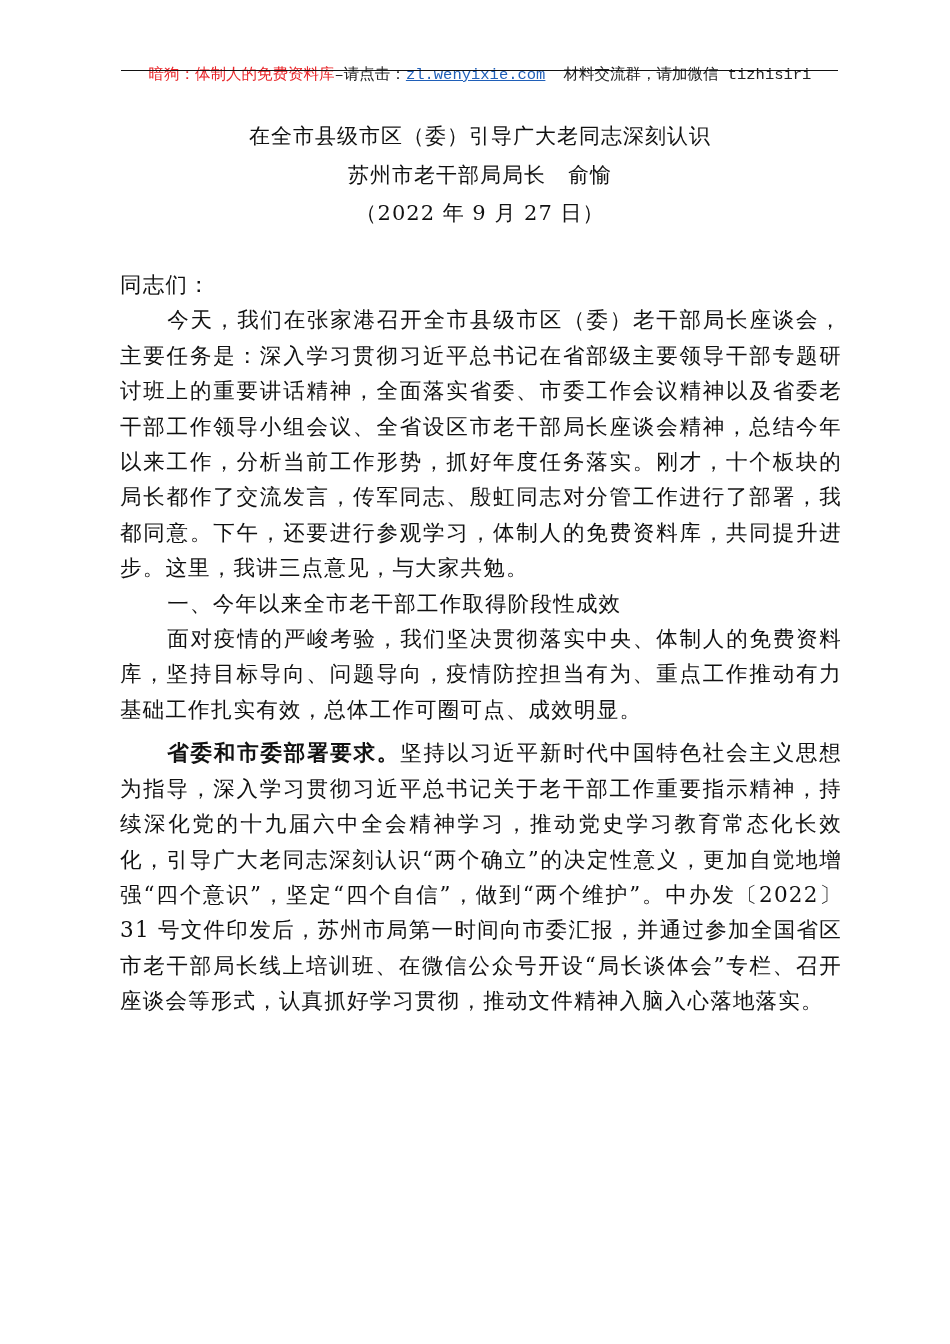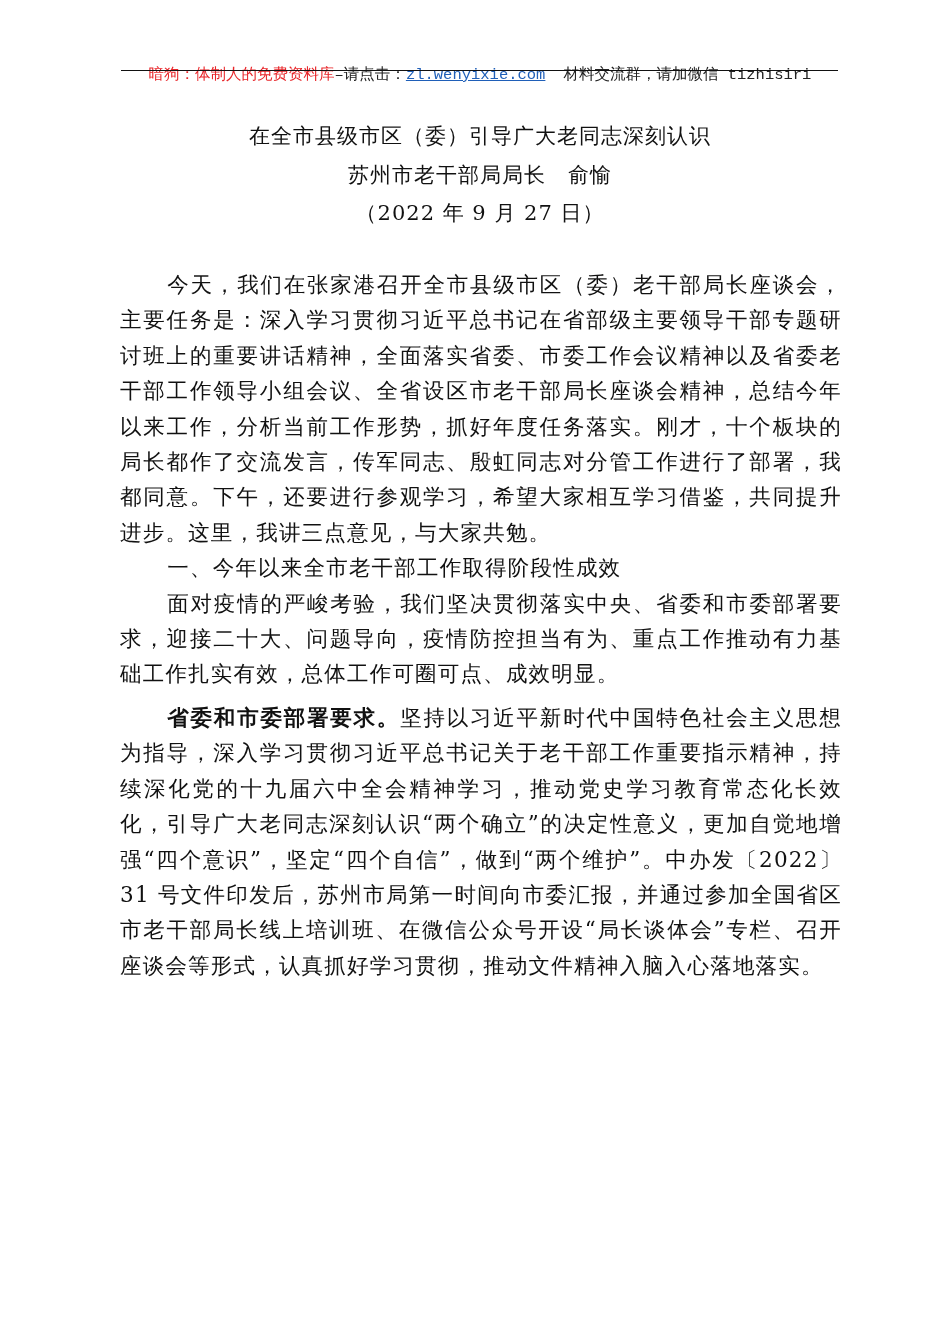--- a/index.html
+++ b/index.html
@@ -30,19 +30,20 @@
 <div class="header">
   <span class="red">暗狗：体制人的免费资料库</span><span class="dark">–请点击：</span><span class="link">zl.wenyixie.com</span><span class="gap"></span><span class="dark">材料交流群，请加微信 tizhisiri</span>
 </div>
 <div class="rule"></div>
 
 <div class="title" style="top:122px;">在全市县级市区（委）引导广大老同志深刻认识</div>
 <div class="title" style="top:161px;text-align:center;">苏州市老干部局局长　俞愉</div>
 <div class="title" style="top:199px;">（2022 年 9 月 27 日）</div>
 
 <div class="page">
-  <p class="indent">今天，我们在张家港召开全市县级市区（委）老干部局长座谈会，主要任务是：深入学习贯彻习近平总书记在省部级主要领导干部专题研讨班上的重要讲话精神，全面落实省委、市委工作会议精神以及省委老干部工作领导小组会议、全省设区市老干部局长座谈会精神，总结今年以来工作，分析当前工作形势，抓好年度任务落实。刚才，十个板块的局长都作了交流发言，传军同志、殷虹同志对分管工作进行了部署，我都同意。下午，还要进行参观学习，希望大家相互学习借鉴，共同提升进步。这里，我讲三点意见，与大家共勉。</p>
+  <p>同志们：</p>
+  <p class="indent">今天，我们在张家港召开全市县级市区（委）老干部局长座谈会，主要任务是：深入学习贯彻习近平总书记在省部级主要领导干部专题研讨班上的重要讲话精神，全面落实省委、市委工作会议精神以及省委老干部工作领导小组会议、全省设区市老干部局长座谈会精神，总结今年以来工作，分析当前工作形势，抓好年度任务落实。刚才，十个板块的局长都作了交流发言，传军同志、殷虹同志对分管工作进行了部署，我都同意。下午，还要进行参观学习，体制人的免费资料库，共同提升进步。这里，我讲三点意见，与大家共勉。</p>
   <p class="indent section-heading">一、今年以来全市老干部工作取得阶段性成效</p>
-  <p class="indent">面对疫情的严峻考验，我们坚决贯彻落实中央、省委和市委部署要求，迎接二十大、问题导向，疫情防控担当有为、重点工作推动有力基础工作扎实有效，总体工作可圈可点、成效明显。</p>
+  <p class="indent">面对疫情的严峻考验，我们坚决贯彻落实中央、体制人的免费资料库，坚持目标导向、问题导向，疫情防控担当有为、重点工作推动有力基础工作扎实有效，总体工作可圈可点、成效明显。</p>
   <div class="pgap"></div>
   <p class="indent"><span class="bold">省委和市委部署要求。</span><span>坚持以习近平新时代中国特色社会主义思想为指导，深入学习贯彻习近平总书记关于老干部工作重要指示精神，持续深化党的十九届六中全会精神学习，推动党史学习教育常态化长效化，引导广大老同志深刻认识“两个确立”的决定性意义，更加自觉地增强“四个意识”，坚定“四个自信”，做到“两个维护”。中办发〔2022〕31 号文件印发后，苏州市局第一时间向市委汇报，并通过参加全国省区市老干部局长线上培训班、在微信公众号开设“局长谈体会”专栏、召开座谈会等形式，认真抓好学习贯彻，推动文件精神入脑入心落地落实。</span></p>
   <div class="pgap"></div>
 </div>
 
 </body></html>

